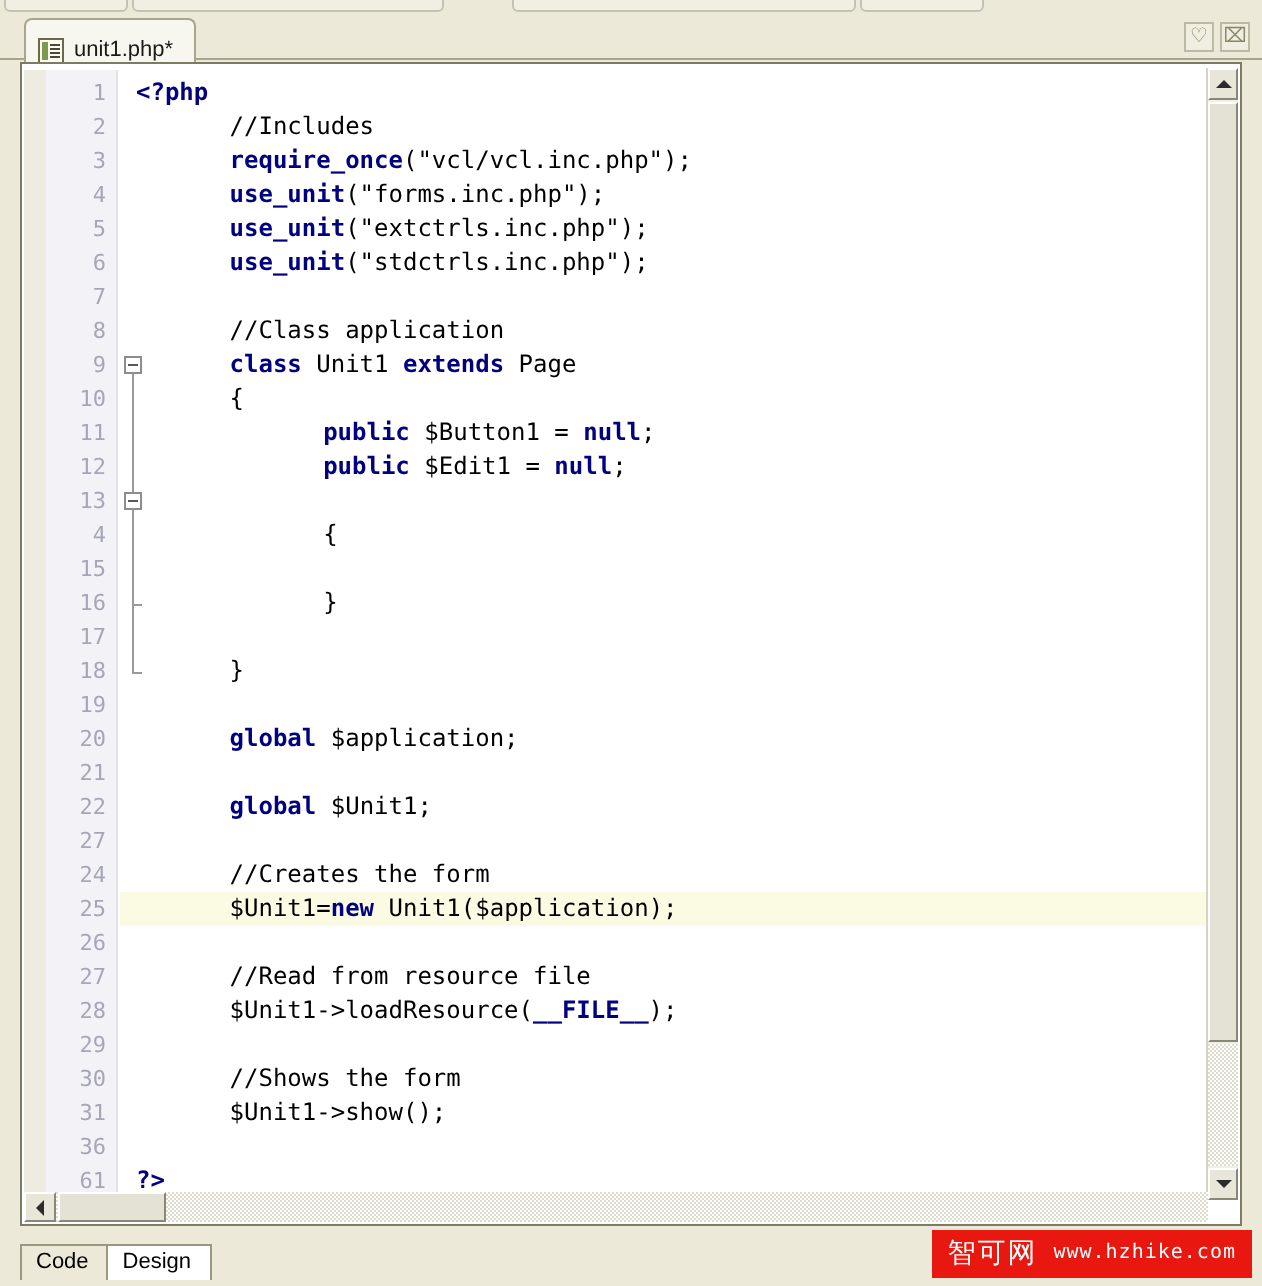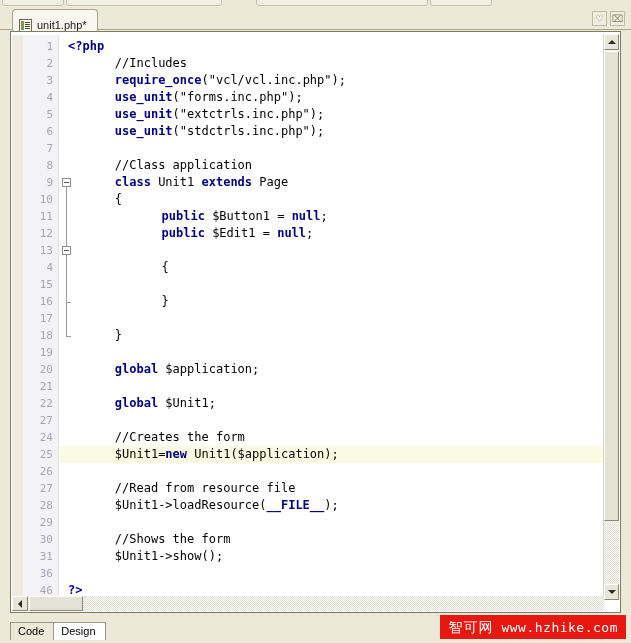--- a/index.html
+++ b/index.html
@@ -379,21 +379,21 @@
     font-size: 13px;
     line-height: 1;
   }
   .wm-cn {
     font-family: "DejaVu Sans", sans-serif;
     font-size: 14px;
     letter-spacing: 1px;
   }
   .wm-url {
     font-family: "DejaVu Sans Mono", monospace;
-    font-size: 13px;
+    font-size: 10px;
     letter-spacing: 0.5px;
   }
 </style>
 </head>
 <body>
 
 <div id="app">
 
   <div class="top-strip">
     <div class="tb-chunk" style="left:2px;width:60px;"></div>
@@ -446,21 +446,21 @@
             <div class="line"><span class="ln">27</span><span class="code" style="left: 56px;"></span></div>
             <div class="line"><span class="ln">24</span><span class="code" style="left: 102.786px;"><span class="cmt">//Creates the form</span></span></div>
             <div class="line hl"><div class="line-bg"></div><span class="ln">25</span><span class="code" style="left: 102.786px;"><span class="plain">$Unit1=</span><span class="kw">new</span><span class="plain"> Unit1($application);</span></span></div>
             <div class="line"><span class="ln">26</span><span class="code" style="left: 56px;"></span></div>
             <div class="line"><span class="ln">27</span><span class="code" style="left: 102.786px;"><span class="cmt">//Read from resource file</span></span></div>
             <div class="line"><span class="ln">28</span><span class="code" style="left: 102.786px;"><span class="plain">$Unit1-&gt;loadResource(</span><span class="kw">__FILE__</span><span class="plain">);</span></span></div>
             <div class="line"><span class="ln">29</span><span class="code" style="left: 56px;"></span></div>
             <div class="line"><span class="ln">30</span><span class="code" style="left: 102.786px;"><span class="cmt">//Shows the form</span></span></div>
             <div class="line"><span class="ln">31</span><span class="code" style="left: 102.786px;"><span class="plain">$Unit1-&gt;show();</span></span></div>
             <div class="line"><span class="ln">36</span><span class="code" style="left: 56px;"></span></div>
-            <div class="line"><span class="ln">46</span><span class="code" style="left: 56px;"><span class="tagd">?&gt;</span></span></div>
+            <div class="line"><span class="ln">61</span><span class="code" style="left: 56px;"><span class="tagd">?&gt;</span></span></div>
           </div>
         <div class="fold-col" id="fold-col">
             <div class="fold-line" style="top: 146px; height: 152px;"></div>
             <div class="fold-foot" style="top: 298px;"></div>
             <div class="fold-box" style="top: 140px; pointer-events: auto;"></div>
             <div class="fold-line" style="top: 214px; height: 50px;"></div>
             <div class="fold-foot" style="top: 264px;"></div>
             <div class="fold-box" style="top: 208px; pointer-events: auto;"></div>
           </div>
       </div>

